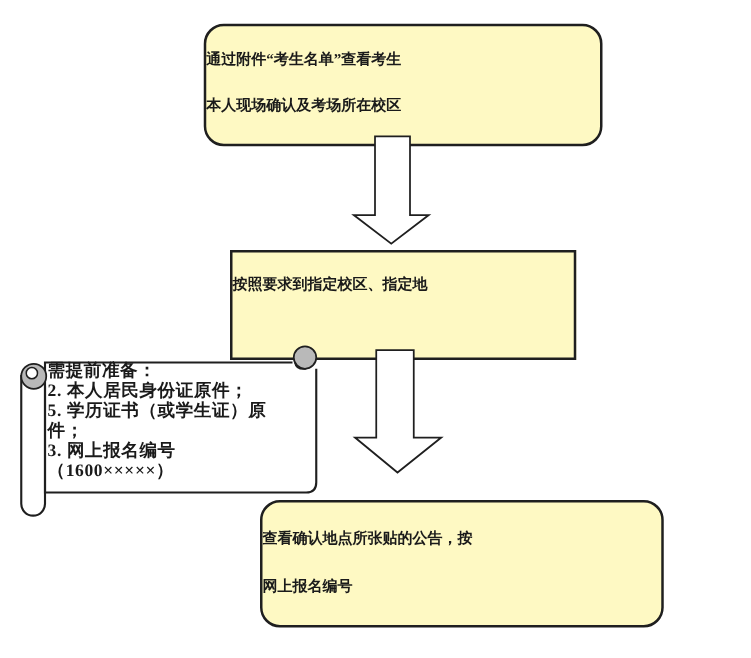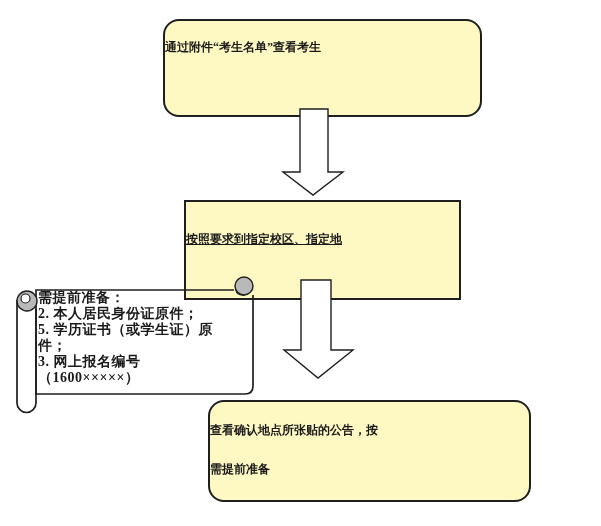--- a/index.html
+++ b/index.html
@@ -8,47 +8,48 @@
     font-family:"Liberation Serif","DejaVu Serif",serif;color:#1a1a1a;
   }
   .node{
     position:absolute;border:2px solid #1f1f1f;background:#fef9c3;
     font-weight:bold;font-size:12px;box-sizing:content-box;
   }
   .node .line{white-space:nowrap;}
   .rounded{border-radius:16px;}
   #node-step-1{left:163px;top:19px;width:315px;height:86px;padding-top:8px;}
   #node-step-1 .line{line-height:37px;}
-  #node-step-2{left:184px;top:200px;width:273px;height:77px;padding-top:19px;text-decoration:underline;}
+  #node-step-2{left:184px;top:200px;width:273px;height:77px;padding-top:7px;}
   #node-step-2 .line{line-height:37px;}
   #node-step-3{left:172px;top:400px;width:319px;height:89px;padding-top:9px;margin-left:36px;}
   #node-step-3 .line{line-height:39px;}
   .scroll-text{
     position:absolute;left:38px;top:290px;width:216px;
     font-weight:bold;font-size:14px;line-height:16px;letter-spacing:0.5px;
   }
   .scroll-text .line{white-space:nowrap;}
   svg.overlay{position:absolute;left:0;top:0;width:601px;height:526px;pointer-events:none;}
 </style>
 </head>
 <body>
 
 <div class="canvas">
 
   <div class="node rounded" id="node-step-1">
     <div class="line">通过附件“考生名单”查看考生</div>
+    <div class="line">本人现场确认及考场所在校区</div>
   </div>
 
   <div class="node" id="node-step-2">
     <div class="line">按照要求到指定校区、指定地</div>
   </div>
 
   <div class="node rounded" id="node-step-3">
     <div class="line">查看确认地点所张贴的公告，按</div>
-    <div class="line">需提前准备</div>
+    <div class="line">网上报名编号</div>
   </div>
 
   <svg class="overlay" viewBox="0 0 601 526">
 
     <polygon points="300,109 328,109 328,172 343,172 313,195 283,172 300,172" fill="#ffffff" stroke="#1f1f1f" stroke-width="1.4"></polygon>
 
     <polygon points="301,280 331,280 331,350 353,350 318,378 284,350 301,350" fill="#ffffff" stroke="#1f1f1f" stroke-width="1.4"></polygon>
 
     <g>
 

